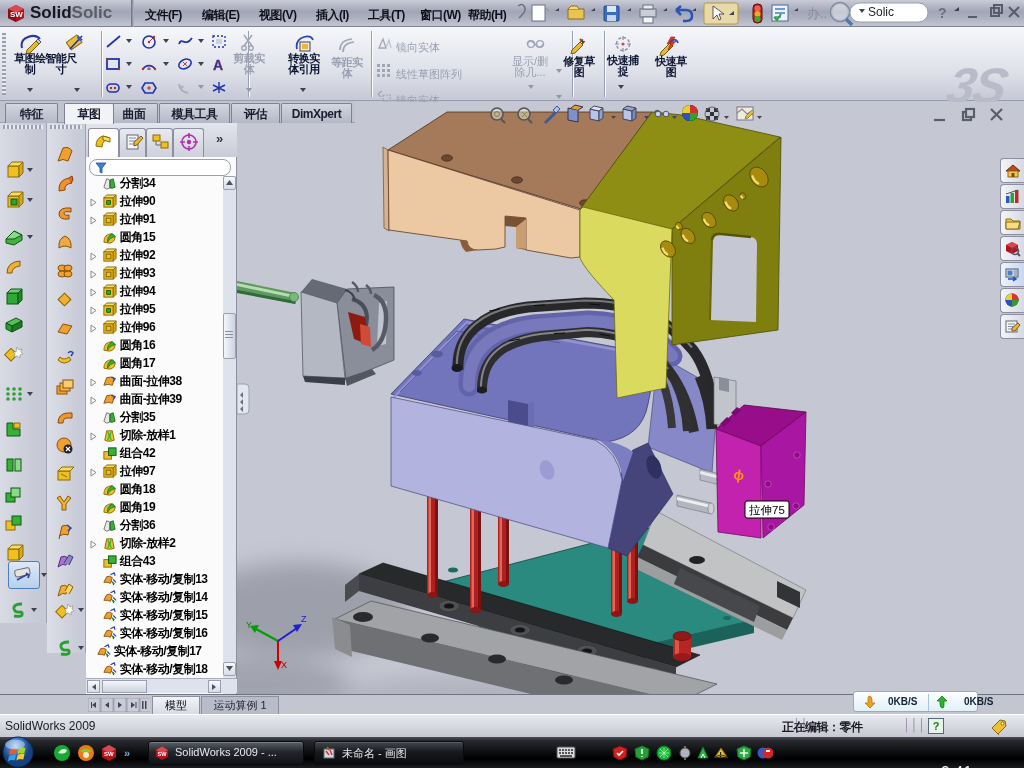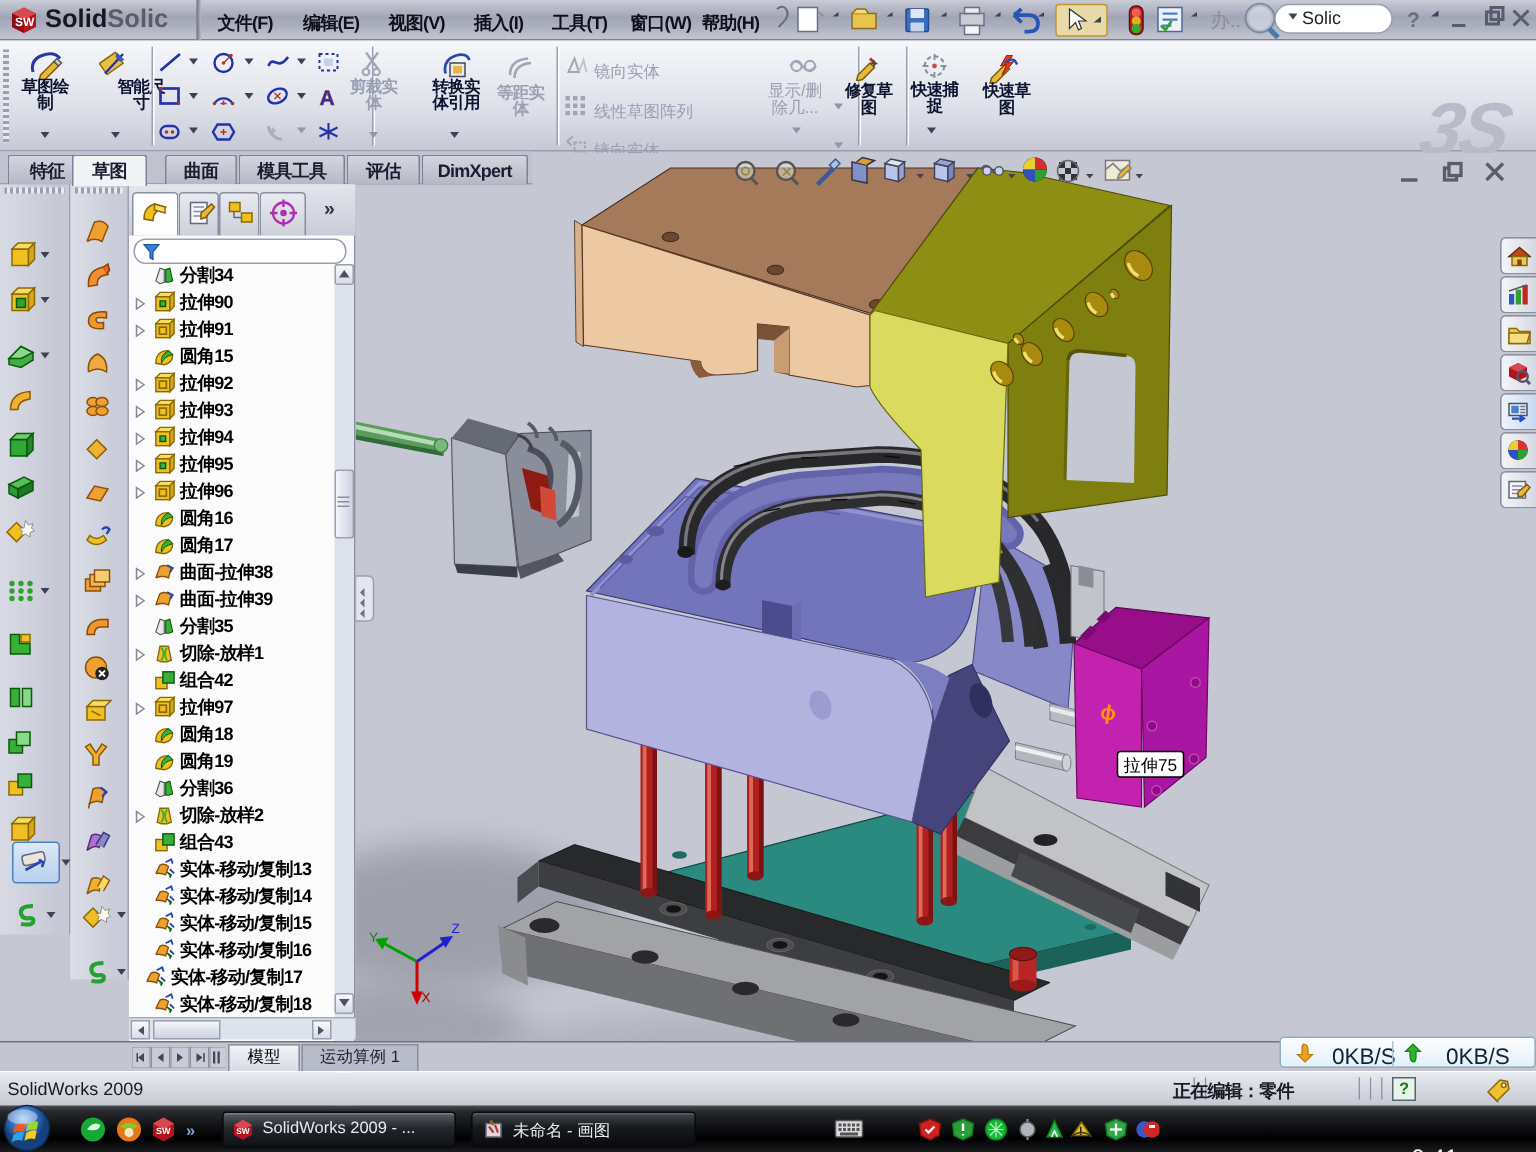--- a/index.html
+++ b/index.html
@@ -21,21 +21,21 @@
 #taskbar{left:0;top:737px;width:1024px;height:31px;background:linear-gradient(#4a4d52 0%,#27292d 12%,#101113 45%,#000 70%,#1b1c1f 100%)}
 .vsep{position:absolute;width:1px;background:#9aa0b2;box-shadow:1px 0 0 #fff}
 .gicon{position:absolute}
 .dd{position:absolute;width:0;height:0;border-left:3px solid transparent;border-right:3px solid transparent;border-top:4px solid #3c4254}
 .dd.gray{border-top-color:#9097a8}
 .tbtxt{position:absolute;font-size:11px;color:#0c1430;text-align:center;line-height:11px;white-space:nowrap;font-weight:bold;letter-spacing:-0.5px}
 .tbtxt.gray{color:#9aa0b2}
 .trow{position:absolute;font-size:11px;color:#9aa0b2;white-space:nowrap}
 #taskpane{left:1000px;top:158px;width:24px;height:186px}
 .tpbtn{position:absolute;left:0;width:24px;height:25px;background:linear-gradient(90deg,#f4f5f8,#d6d9e2);border:1px solid #8b8fa0;border-right:none;border-radius:4px 0 0 4px}
-#netmeter{left:853px;top:691px;width:171px;height:21px;background:linear-gradient(#fdfeff,#e2f0f8);border:1px solid #8fb0c4;border-radius:3px;font-size:15px;color:#123;font-weight:normal}
+#netmeter{left:853px;top:691px;width:125px;height:21px;background:linear-gradient(#fdfeff,#e2f0f8);border:1px solid #8fb0c4;border-radius:3px;font-size:10px;color:#123;font-weight:bold}
 </style></head><body>
 <div id="titlebar" class="abs">
 <svg class="abs" style="left:5px;top:3px" width="22" height="21" viewBox="0 0 22 21">
  <polygon points="3,6 11,2 19,6 19,15 11,19 3,15" fill="#b5121b"></polygon>
  <polygon points="3,6 11,2 19,6 11,10" fill="#d94850"></polygon>
  <polygon points="3,6 11,10 11,19 3,15" fill="#8c0e15"></polygon>
  <text x="5" y="14" font-size="8" font-weight="bold" fill="#fff">SW</text>
 </svg>
 <span class="abs" style="left:30px;top:3px;font-size:17px;font-weight:bold;color:#17171f;letter-spacing:0">Solid<span style="color:#5a5c68">Solic</span></span>
 <div class="abs" style="left:131px;top:0;width:3px;height:27px;background:linear-gradient(90deg,#6a6d80,#b8bac6)"></div>
@@ -107,21 +107,21 @@
 <path d="M8,18 l9,-9 3,3 -9,9 -4,1 z" fill="#e8b838" stroke="#7a5a10"></path>
 <path d="M17,9 l3,3 2,-2 -3,-3 z" fill="#c8c8d0" stroke="#555"></path>
 </svg>
     <div class="tbtxt" style="left:6px;top:26px;width:48px">草图绘<br>制</div>
     <div class="dd" style="left:27px;top:61px"></div>
     <svg class="gicon" style="left:66px;top:6px" width="20" height="19" viewBox="0 0 20 19">
 <rect x="2" y="5" width="13" height="9" transform="rotate(-35 8 10)" fill="#e8c040" stroke="#8a6a10"></rect>
 <path d="M4,16 L16,3" stroke="#2030a0" stroke-width="1.5"></path>
 <path d="M12,2 l5,5 -3,1 -3,-3 z" fill="#3858c0"></path>
 </svg>
-    <div class="tbtxt" style="left:70px;top:26px;width:48px">智能尺<br>寸</div>
+    <div class="tbtxt" style="left:37px;top:26px;width:48px">智能尺<br>寸</div>
     <div class="dd" style="left:74px;top:61px"></div>
     <div class="vsep" style="left:101px;top:4px;height:66px"></div>
     <svg class="gicon" style="left:105px;top:7px" width="17" height="15" viewBox="0 0 17 15">
       <path d="M2,13 L15,2" stroke="#2233a8" stroke-width="1.8"></path>
     </svg>
     <div class="dd" style="left:126px;top:12px"></div>
     <svg class="gicon" style="left:141px;top:7px" width="17" height="15" viewBox="0 0 17 15">
       <circle cx="8" cy="8" r="6" fill="none" stroke="#2233a8" stroke-width="1.6"></circle>
       <path d="M8,8 L13,3" stroke="#b03030" stroke-width="1"></path>
       <circle cx="8" cy="8" r="1.2" fill="#b03030"></circle>
@@ -488,21 +488,21 @@
     </g>
     <path d="M237,384 h8 q4,0 4,4 v22 q0,4 -4,4 h-8 z" fill="#e4e6ee" stroke="#9aa0b2"></path>
     <g fill="#6a7088">
       <path d="M243,392 l-3,3 3,3 z"></path>
       <path d="M243,399 l-3,3 3,3 z"></path>
       <path d="M243,406 l-3,3 3,3 z"></path>
     </g>
   </svg>
 <div id="tabrow" class="abs">
 <div class="tab" style="left:5px;width:53px">特征</div>
-<div class="tab act" style="left:48px;width:50px">草图</div>
+<div class="tab act" style="left:64px;width:50px">草图</div>
 <div class="tab" style="left:110px;width:48px">曲面</div>
 <div class="tab" style="left:159px;width:71px">模具工具</div>
 <div class="tab" style="left:231px;width:49px">评估</div>
 <div class="tab" style="left:281px;width:71px">DimXpert</div>
 </div>
 <div id="col1" class="abs">
     <div class="abs" style="left:3px;top:2px;width:40px;height:4px;background:repeating-linear-gradient(90deg,#9aa0b2 0,#9aa0b2 2px,#e8eaf0 2px,#e8eaf0 4px)"></div>
     <svg class="abs" style="left:4px;top:37px" width="20" height="20" viewBox="0 0 20 20">
       <rect x="4" y="6" width="11" height="11" fill="#f0c020" stroke="#8a6a08"></rect>
       <polygon points="4,6 8,2 19,2 15,6" fill="#f8dc60" stroke="#8a6a08"></polygon>

